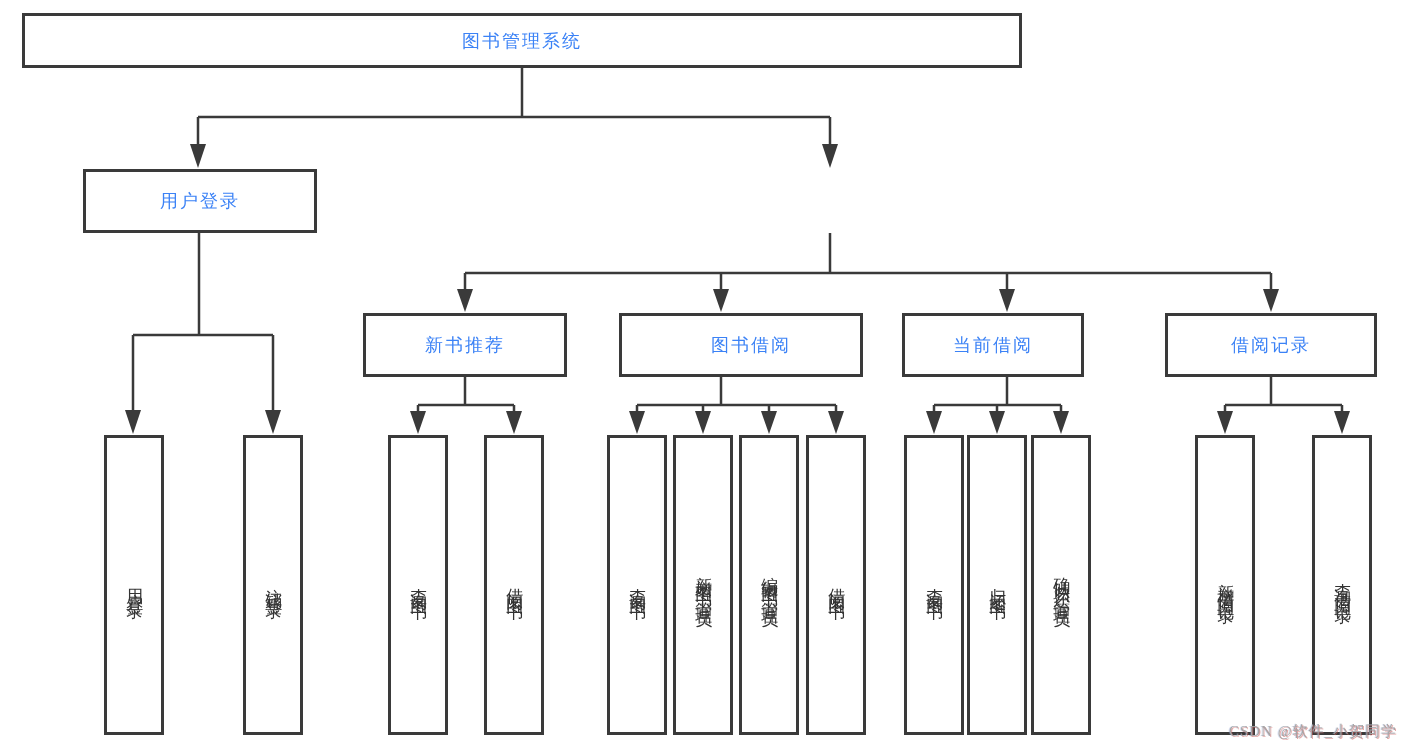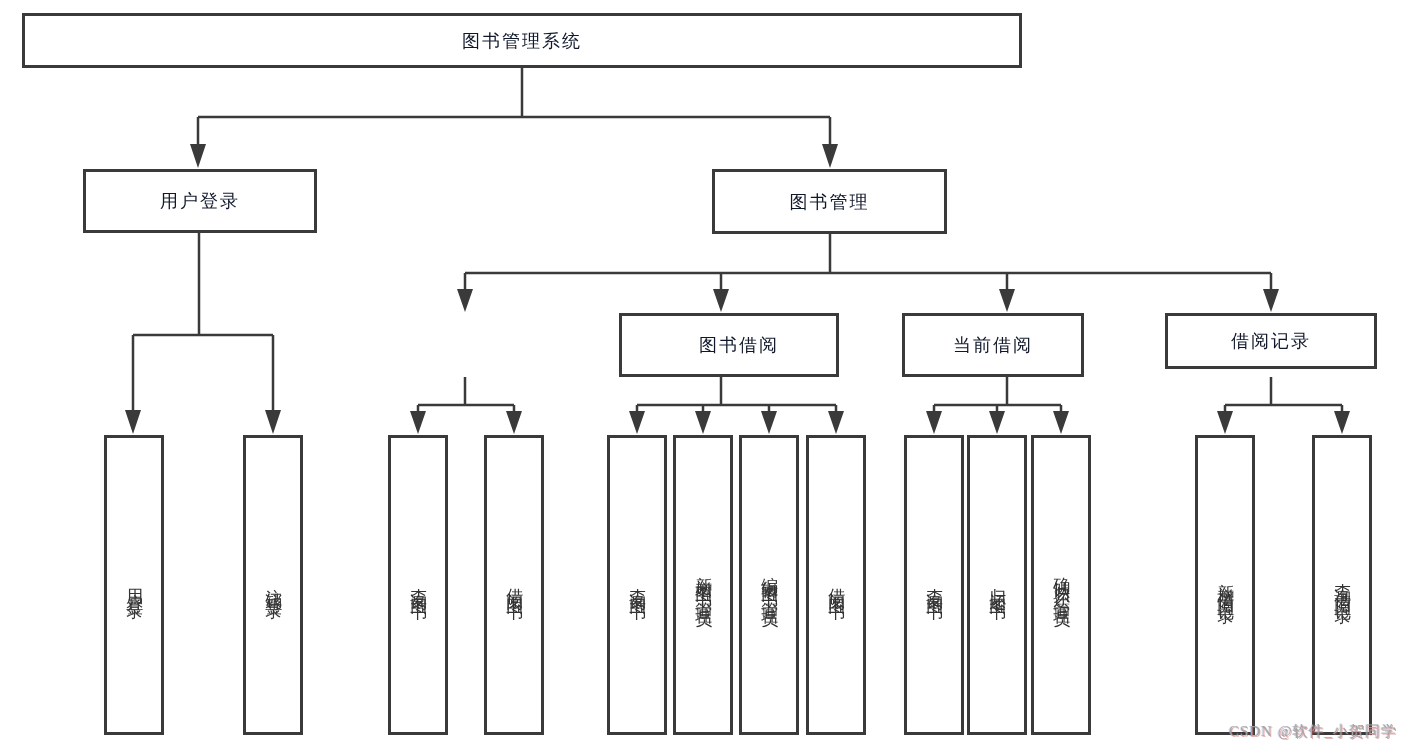--- a/index.html
+++ b/index.html
@@ -4,41 +4,41 @@
 <style>
   html,body{margin:0;padding:0;background:#ffffff;}
   body{font-family:"Liberation Sans",sans-serif;}
   .canvas{
     position:relative;width:1405px;height:747px;background:#ffffff;overflow:hidden;
   }
   .connectors{position:absolute;left:0;top:0;width:1405px;height:747px;z-index:1;}
   .node{
     position:absolute;box-sizing:border-box;background:#ffffff;
     border:3px solid #3a3a3a;display:flex;align-items:center;justify-content:center;
-    color:#0f172a;font-size:18px;z-index:2;letter-spacing:2px;
+    color:#3b82f6;font-size:18px;z-index:2;letter-spacing:2px;
   }
   .vnode{
     position:absolute;box-sizing:border-box;background:#ffffff;
     border:3px solid #3a3a3a;display:flex;align-items:center;justify-content:center;
     color:#333333;font-size:17px;z-index:2;
   }
   .vnode .vtext{
     writing-mode:vertical-rl;text-orientation:mixed;letter-spacing:5px;
     line-height:1.1;white-space:nowrap;
   }
   
   .n-root{left:22px;top:13px;width:1000px;height:55px;}
   
   .n-login{left:83px;top:169px;width:234px;height:64px;}
   .n-bookmgmt{left:712px;top:169px;width:235px;height:65px;}
   
   .n-newbook{left:363px;top:313px;width:204px;height:64px;}
-  .n-borrow{left:619px;top:313px;width:220px;height:64px;padding-left:20px;}
+  .n-borrow{left:619px;top:313px;width:244px;height:64px;padding-left:20px;}
   .n-current{left:902px;top:313px;width:182px;height:64px;}
-  .n-records{left:1165px;top:313px;width:212px;height:56px;}
+  .n-records{left:1165px;top:313px;width:212px;height:64px;}
   
   .lf{top:435px;width:60px;height:300px;}
   .lf-a1{left:104px;} .lf-a2{left:243px;}
   .lf-b1{left:388px;} .lf-b2{left:484px;}
   .lf-c1{left:607px;} .lf-c2{left:673px;} .lf-c3{left:739px;} .lf-c4{left:806px;}
   .lf-d1{left:904px;} .lf-d2{left:967px;} .lf-d3{left:1031px;}
   .lf-e1{left:1195px;} .lf-e2{left:1312px;}
   .watermark{
     position:absolute;right:8px;bottom:6px;z-index:3;
     font-size:15px;color:#a6a6a6;letter-spacing:1px;
@@ -82,24 +82,24 @@
     </g>
   </svg>
 
   <div class="node n-root">
     <span>图书管理系统</span>
   </div>
 
   <div class="node n-login">
     <span>用户登录</span>
   </div>
-  <div class="node n-bookmgmt">
-    <span>图书管理</span>
+
+  <div class="node n-newbook">
+    <span>新书推荐</span>
   </div>
-
   <div class="node n-borrow">
     <span>图书借阅</span>
   </div>
   <div class="node n-current">
     <span>当前借阅</span>
   </div>
   <div class="node n-records">
     <span>借阅记录</span>
   </div>
 

